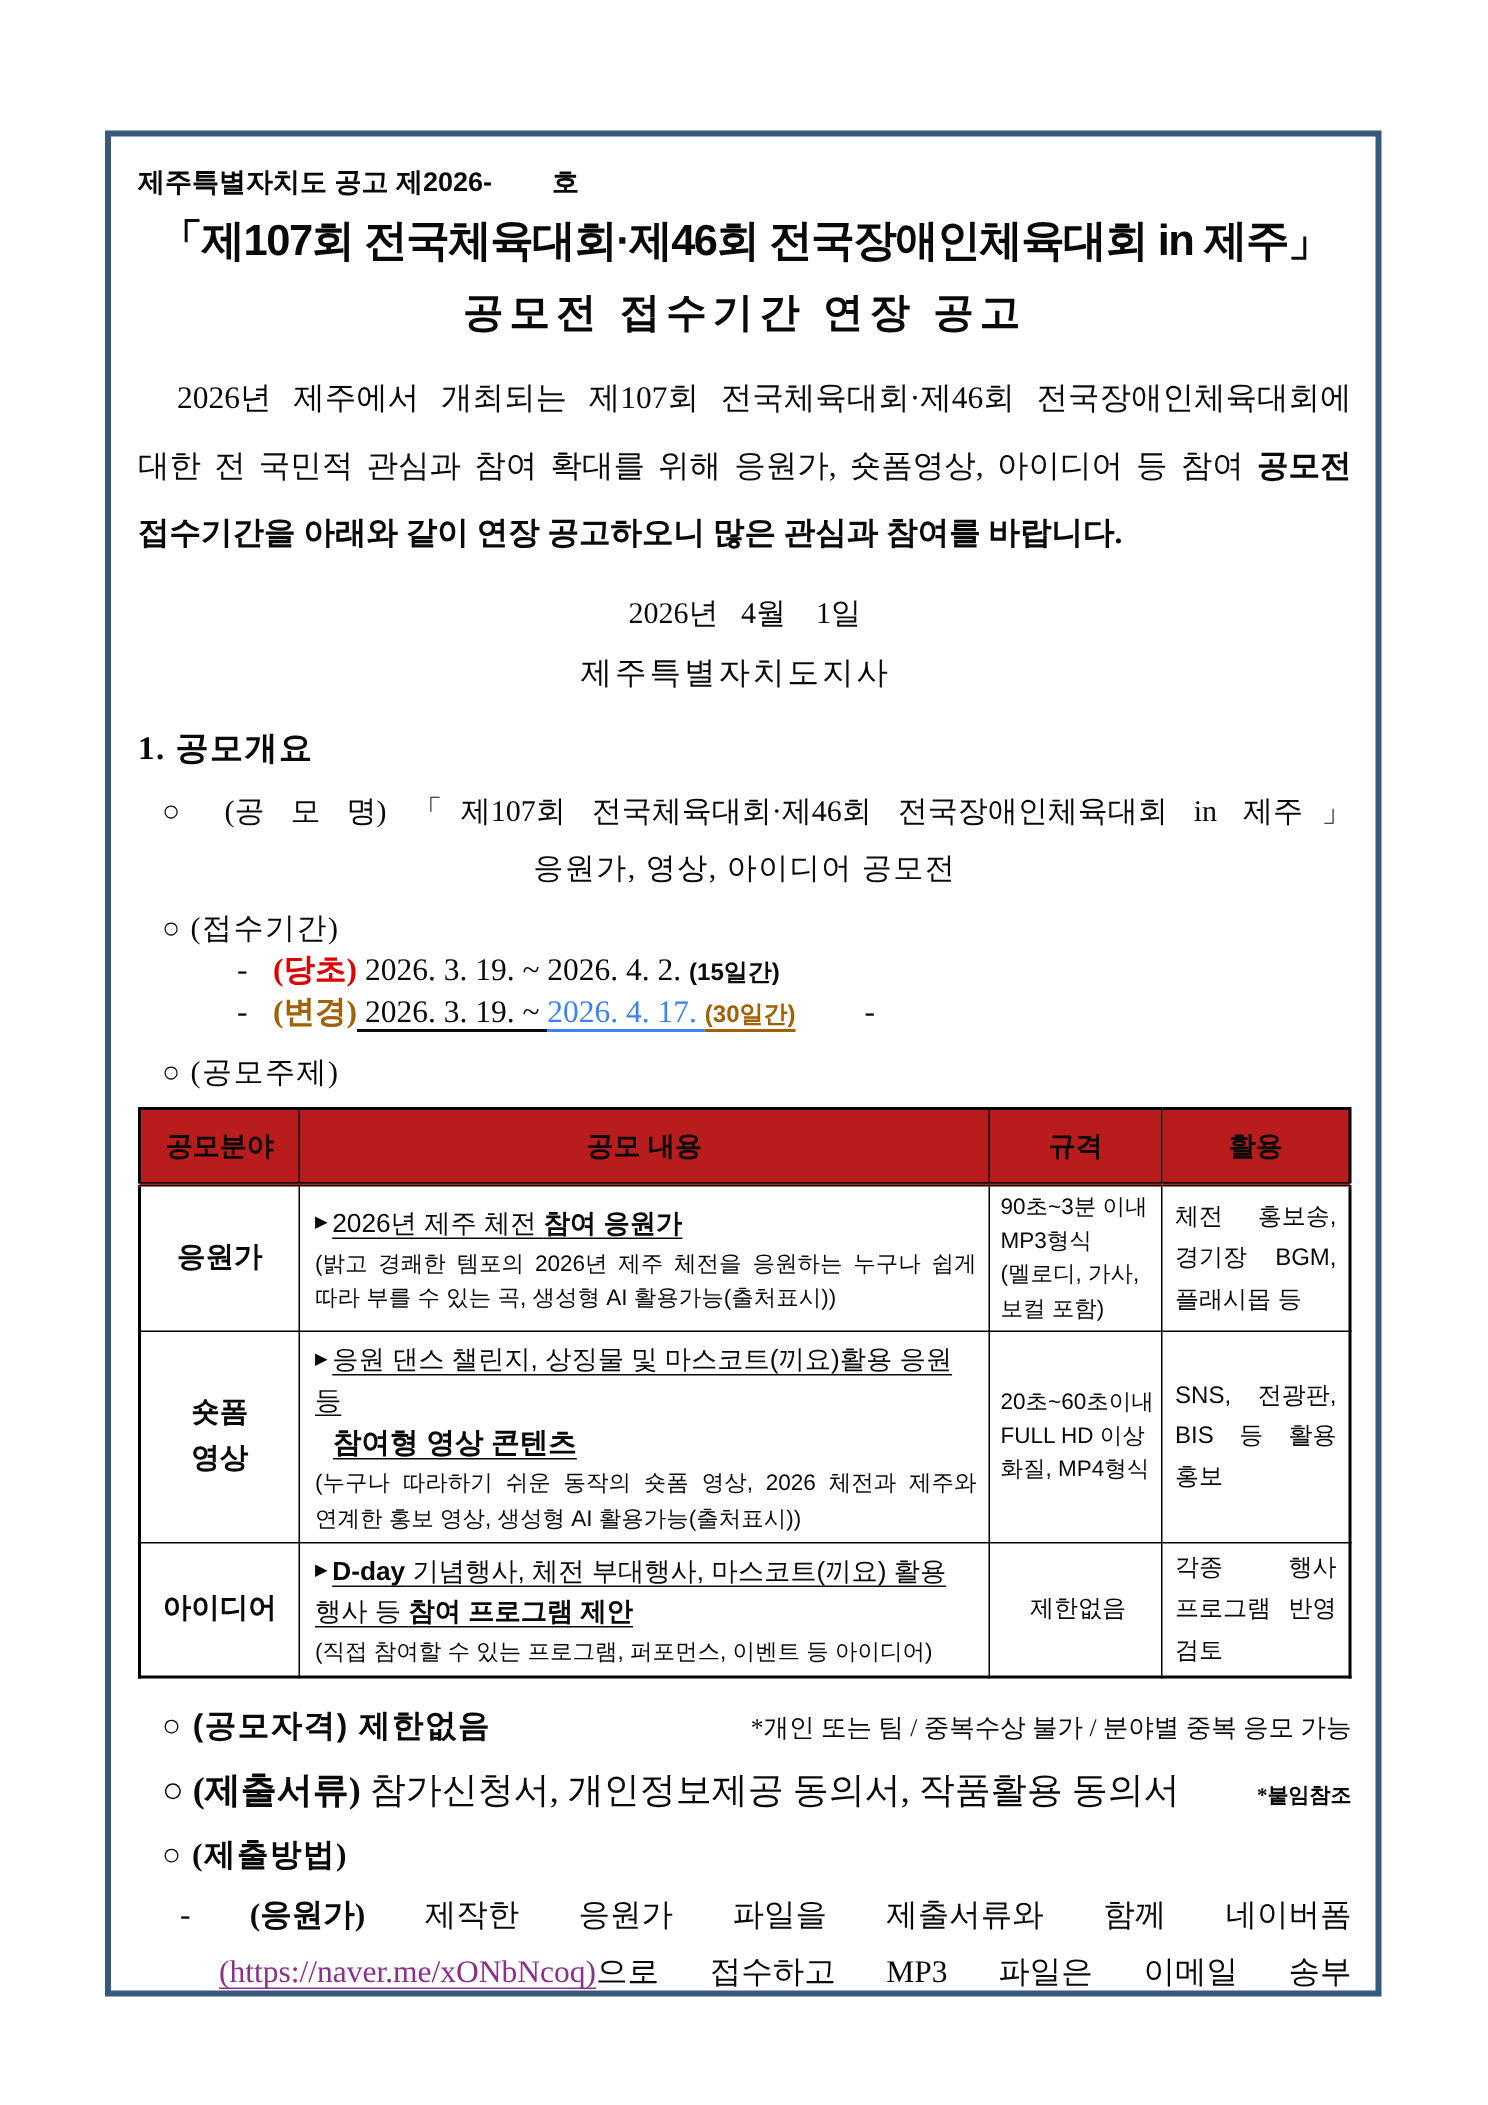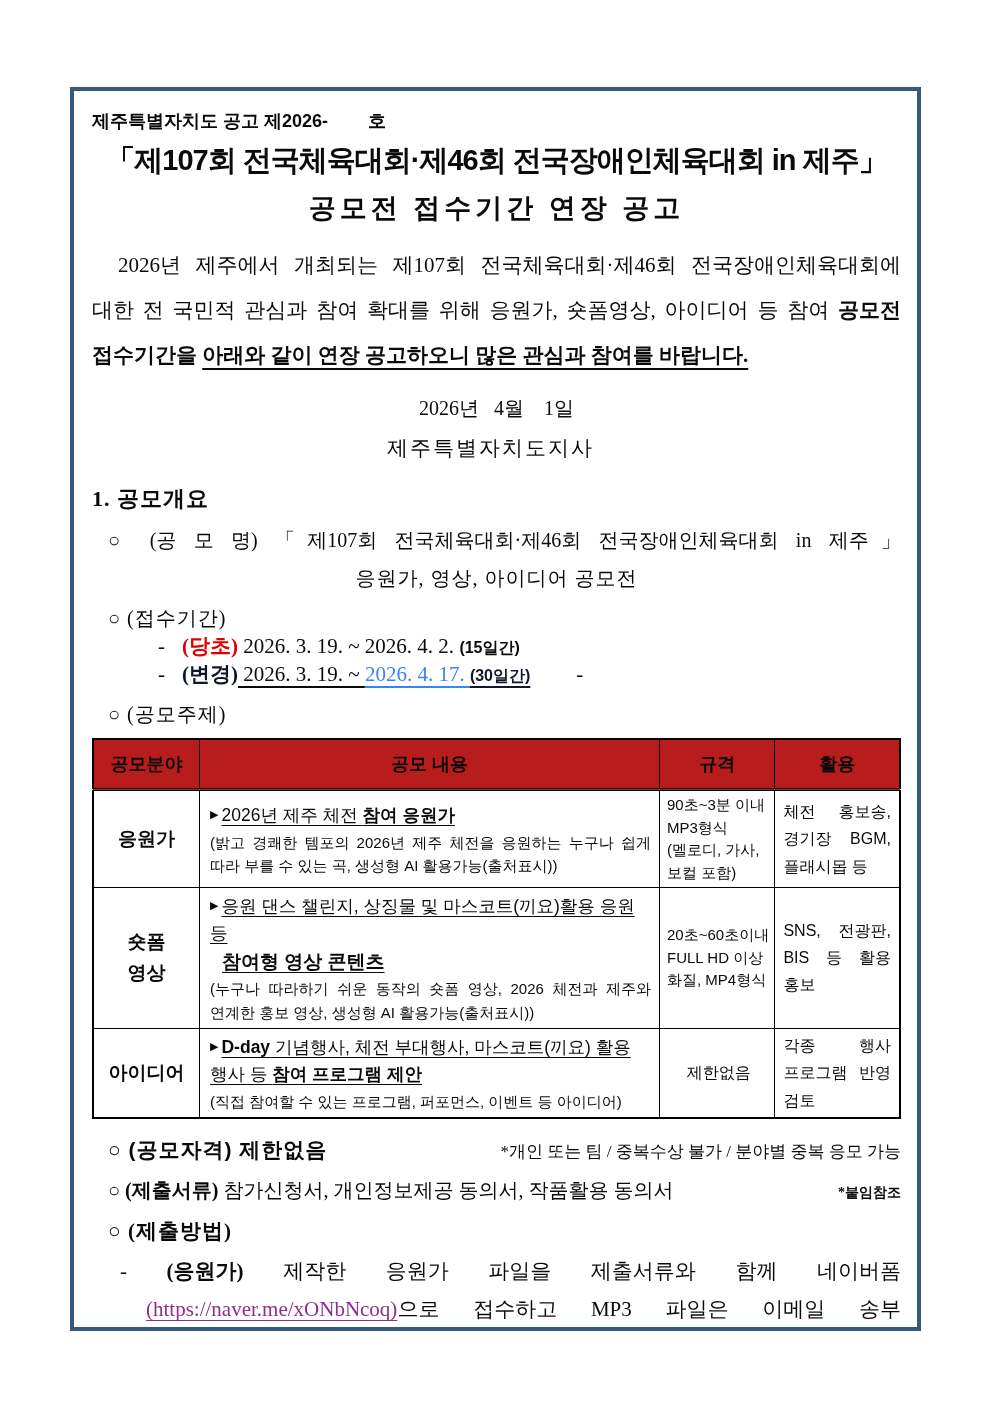--- a/index.html
+++ b/index.html
@@ -26,35 +26,35 @@
   }
   .title2 {
     text-align:center; font-family:"Liberation Sans", sans-serif;
     font-weight:700; font-size:27px; letter-spacing:4px; margin-top:9px;
   }
   .intro {
     margin-top:17px; font-size:21px; line-height:45px;
     text-align:justify; text-indent:26px; word-break:keep-all;
   }
   .b { font-weight:700; }
-  .u { text-decoration:underline; text-underline-offset:6px; text-decoration-thickness:1.5px; }
+  .u { text-underline-offset:6px; text-decoration-thickness:1.5px; }
   .date-line { text-align:center; font-size:20px; white-space:pre; margin-top:17px; }
   .signer { text-align:center; font-size:21px; letter-spacing:2px; padding-right:12px; margin-top:12px; }
   .sec-heading { font-size:22px; font-weight:700; margin-top:22px; letter-spacing:1px; }
 
   .jl { text-align:justify; text-align-last:justify; }
   .name-line { margin-top:13px; font-size:20px; padding-left:16px; }
   .name-line2 { margin-top:11px; font-size:20px; text-align:center; letter-spacing:1px; }
   .o-label { margin-top:13px; font-size:20px; padding-left:16px; letter-spacing:1px; }
 
   .period-item { padding-left:66px; font-size:21px; }
   .dash { display:inline-block; width:24px; }
   .red  { color:#e00000; font-weight:700; }
   .blue { color:#3b82f6; }
-  .blue-b { color:#0f172a; font-weight:700; }
+  .blue-b { color:#a16207; font-weight:700; }
   .days { font-family:"Liberation Sans", sans-serif; font-weight:700; font-size:16px; }
   .tail { margin-left:46px; }
   .u2 { text-decoration:underline; text-underline-offset:5px; text-decoration-thickness:1.5px; }
 
   table.topics {
     width:100%; margin-top:10px; border-collapse:collapse;
     border:2px solid #000; table-layout:fixed;
     font-family:"Liberation Sans", sans-serif;
   }
   table.topics col.c1 { width:13.2%; }
@@ -78,21 +78,21 @@
   .spec-cell { font-size:15px; line-height:1.5; padding:3px 4px 3px 7px; word-break:keep-all; }
   .spec-center { text-align:center; font-size:16px; }
   .use-cell { font-size:16px; line-height:1.7; padding:3px 8px; text-align:justify; word-break:keep-all; }
   .r1 { height:85px; } .r2 { height:105px; } .r3 { height:80px; }
 
   .flexline { display:flex; justify-content:space-between; align-items:baseline; padding-left:16px; }
   .qual-line { margin-top:17px; }
   .qual-label { font-size:21px; font-weight:700; letter-spacing:1px; }
   .qual-note { font-size:17px; }
   .docs-line { margin-top:13px; }
-  .docs-main { font-size:20px; }
+  .docs-main { font-size:24px; }
   .docs-note { font-size:14px; font-weight:700; }
   .method-label { margin-top:13px; font-size:21px; font-weight:700; padding-left:16px; letter-spacing:1px; }
   .method-line { margin-top:12px; margin-left:28px; font-size:21px; }
   .url-line { margin-top:10px; margin-left:54px; font-size:21px; }
   .link {
     color:#8b2f8b; text-decoration:underline; text-underline-offset:4px;
     text-decoration-thickness:1.3px; cursor:pointer;
   }
 </style>
 </head>

